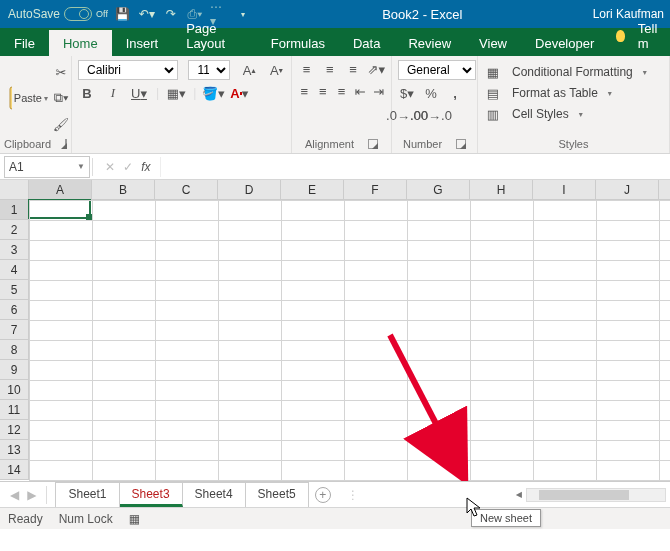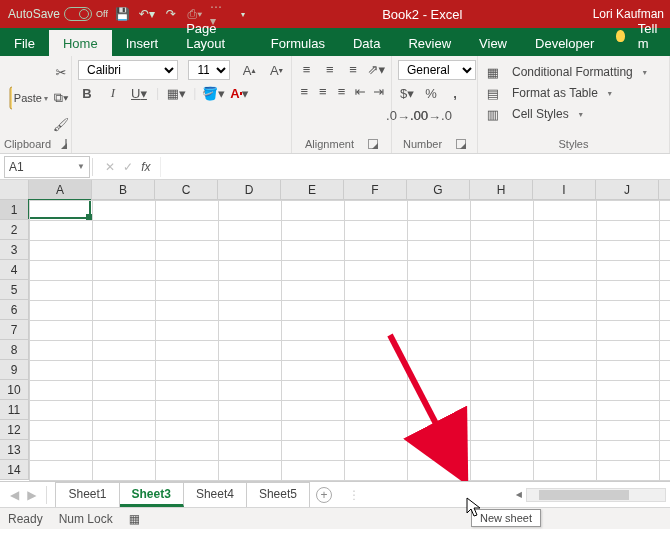--- a/index.html
+++ b/index.html
@@ -1,17 +1,17 @@
 <!DOCTYPE html>
 <html><head>
 <meta charset="utf-8">
 <style>
   * { box-sizing: border-box; margin: 0; padding: 0; font-family: "Segoe UI", Tahoma, sans-serif; }
   body { width: 670px; height: 551px; overflow: hidden; background: #fff; font-size: 12px; color: #444; position: relative; }
-  .titlebar { height: 28px; background: #b91c1c; display: flex; align-items: center; color: #cfe7d7; font-size: 12px; padding: 12px 6px; }
+  .titlebar { height: 28px; background: #0369a1; display: flex; align-items: center; color: #cfe7d7; font-size: 12px; padding: 12px 6px; }
   .titlebar .qat { display: flex; align-items: center; gap: 6px; flex: 0 0 auto; }
   .titlebar .qat .icon { width: 18px; height: 18px; display: flex; align-items: center; justify-content: center; }
   .titlebar .autosave { display: flex; align-items: center; gap: 4px; margin-left: 2px; }
   .pill { width: 28px; height: 14px; border: 1px solid #9cc5a8; border-radius: 7px; position: relative; }
   .pill::before { content: ""; position: absolute; width: 8px; height: 8px; border: 1px solid #9cc5a8; border-radius: 50%; top: 1px; right: 2px; }
   .title-center { flex: 1; text-align: center; color: #fff; font-size: 13px; }
   .title-right { display: flex; align-items: center; gap: 8px; color: #fff; font-size: 12px; white-space: nowrap; }
   .menubar { height: 28px; background: #0b6a37; display: flex; align-items: flex-end; color: #fff; font-size: 13px; }
   .menubar .item { padding: 6px 14px 5px; cursor: default; }
   .menubar .active { background: #f3f2f1; color: #1a7a41; }
@@ -38,21 +38,21 @@
   .colhead div { width: 63px; border-right: 1px solid #ccc; text-align: center; font-size: 12px; color: #333; line-height: 20px; }
   .rowhead { position: absolute; left: 0; top: 20px; width: 29px; background: #e6e6e6; border-right: 1px solid #ccc; }
   .rowhead div { height: 20px; border-bottom: 1px solid #ccc; text-align: center; font-size: 12px; color: #333; line-height: 20px; }
   .cells { position: absolute; left: 29px; top: 20px; right: 0; bottom: 0; }
   .grid-lines-h, .grid-lines-v { position: absolute; background: #d4d4d4; }
   .sel-cell { position: absolute; border: 2px solid #227447; background: #fff; }
   .sel-cell::after { content: ""; position: absolute; right: -3px; bottom: -3px; width: 6px; height: 6px; background: #227447; }
   .sheetbar { height: 26px; background: #fff; border-top: 1px solid #ccc; display: flex; align-items: center; font-size: 12px; }
   .tab { padding: 4px 12px 3px; border-right: 1px solid #ccc; border-top: 1px solid #ccc; color: #444; background: #fff; }
   .tab:first-of-type { border-left: 1px solid #ccc; }
-  .tab.active { border-bottom: 3px solid #1a7a41; color: #15803d; font-weight: 700; }
+  .tab.active { border-bottom: 3px solid #1a7a41; color: #b91c1c; font-weight: 400; }
   .newtab { width: 28px; display: flex; align-items: center; justify-content: center; color: #888; }
   .plus-circ { width: 16px; height: 16px; border: 1px solid #aaa; border-radius: 50%; display: flex; align-items: center; justify-content: center; font-size: 12px; line-height: 1; }
   .tooltip { position: absolute; background: #fff; border: 1px solid #999; padding: 2px 8px; font-size: 11px; box-shadow: 1px 1px 2px rgba(0,0,0,0.15); }
   .statusbar { height: 22px; background: #f3f2f1; border-top: 1px solid #d6d6d6; display: flex; align-items: center; font-size: 12px; color: #555; padding: 0 8px; gap: 16px; }
   .arrow-annot { position: absolute; pointer-events: none; }
   .scroll-right { flex:1; display:flex; justify-content:flex-end; align-items:center; gap:4px; padding-right:4px;}
   .htrack { height:14px; background:#f0f0f0; border:1px solid #ddd; width:140px; position:relative;}
   .htrack .thumb { position:absolute; left:12px; top:1px; bottom:1px; width:90px; background:#cdcdcd;}
   .tri { font-size:8px; color:#777;}
   .colhead div.sel, .rowhead div.sel { background:#d6d6d6; }

